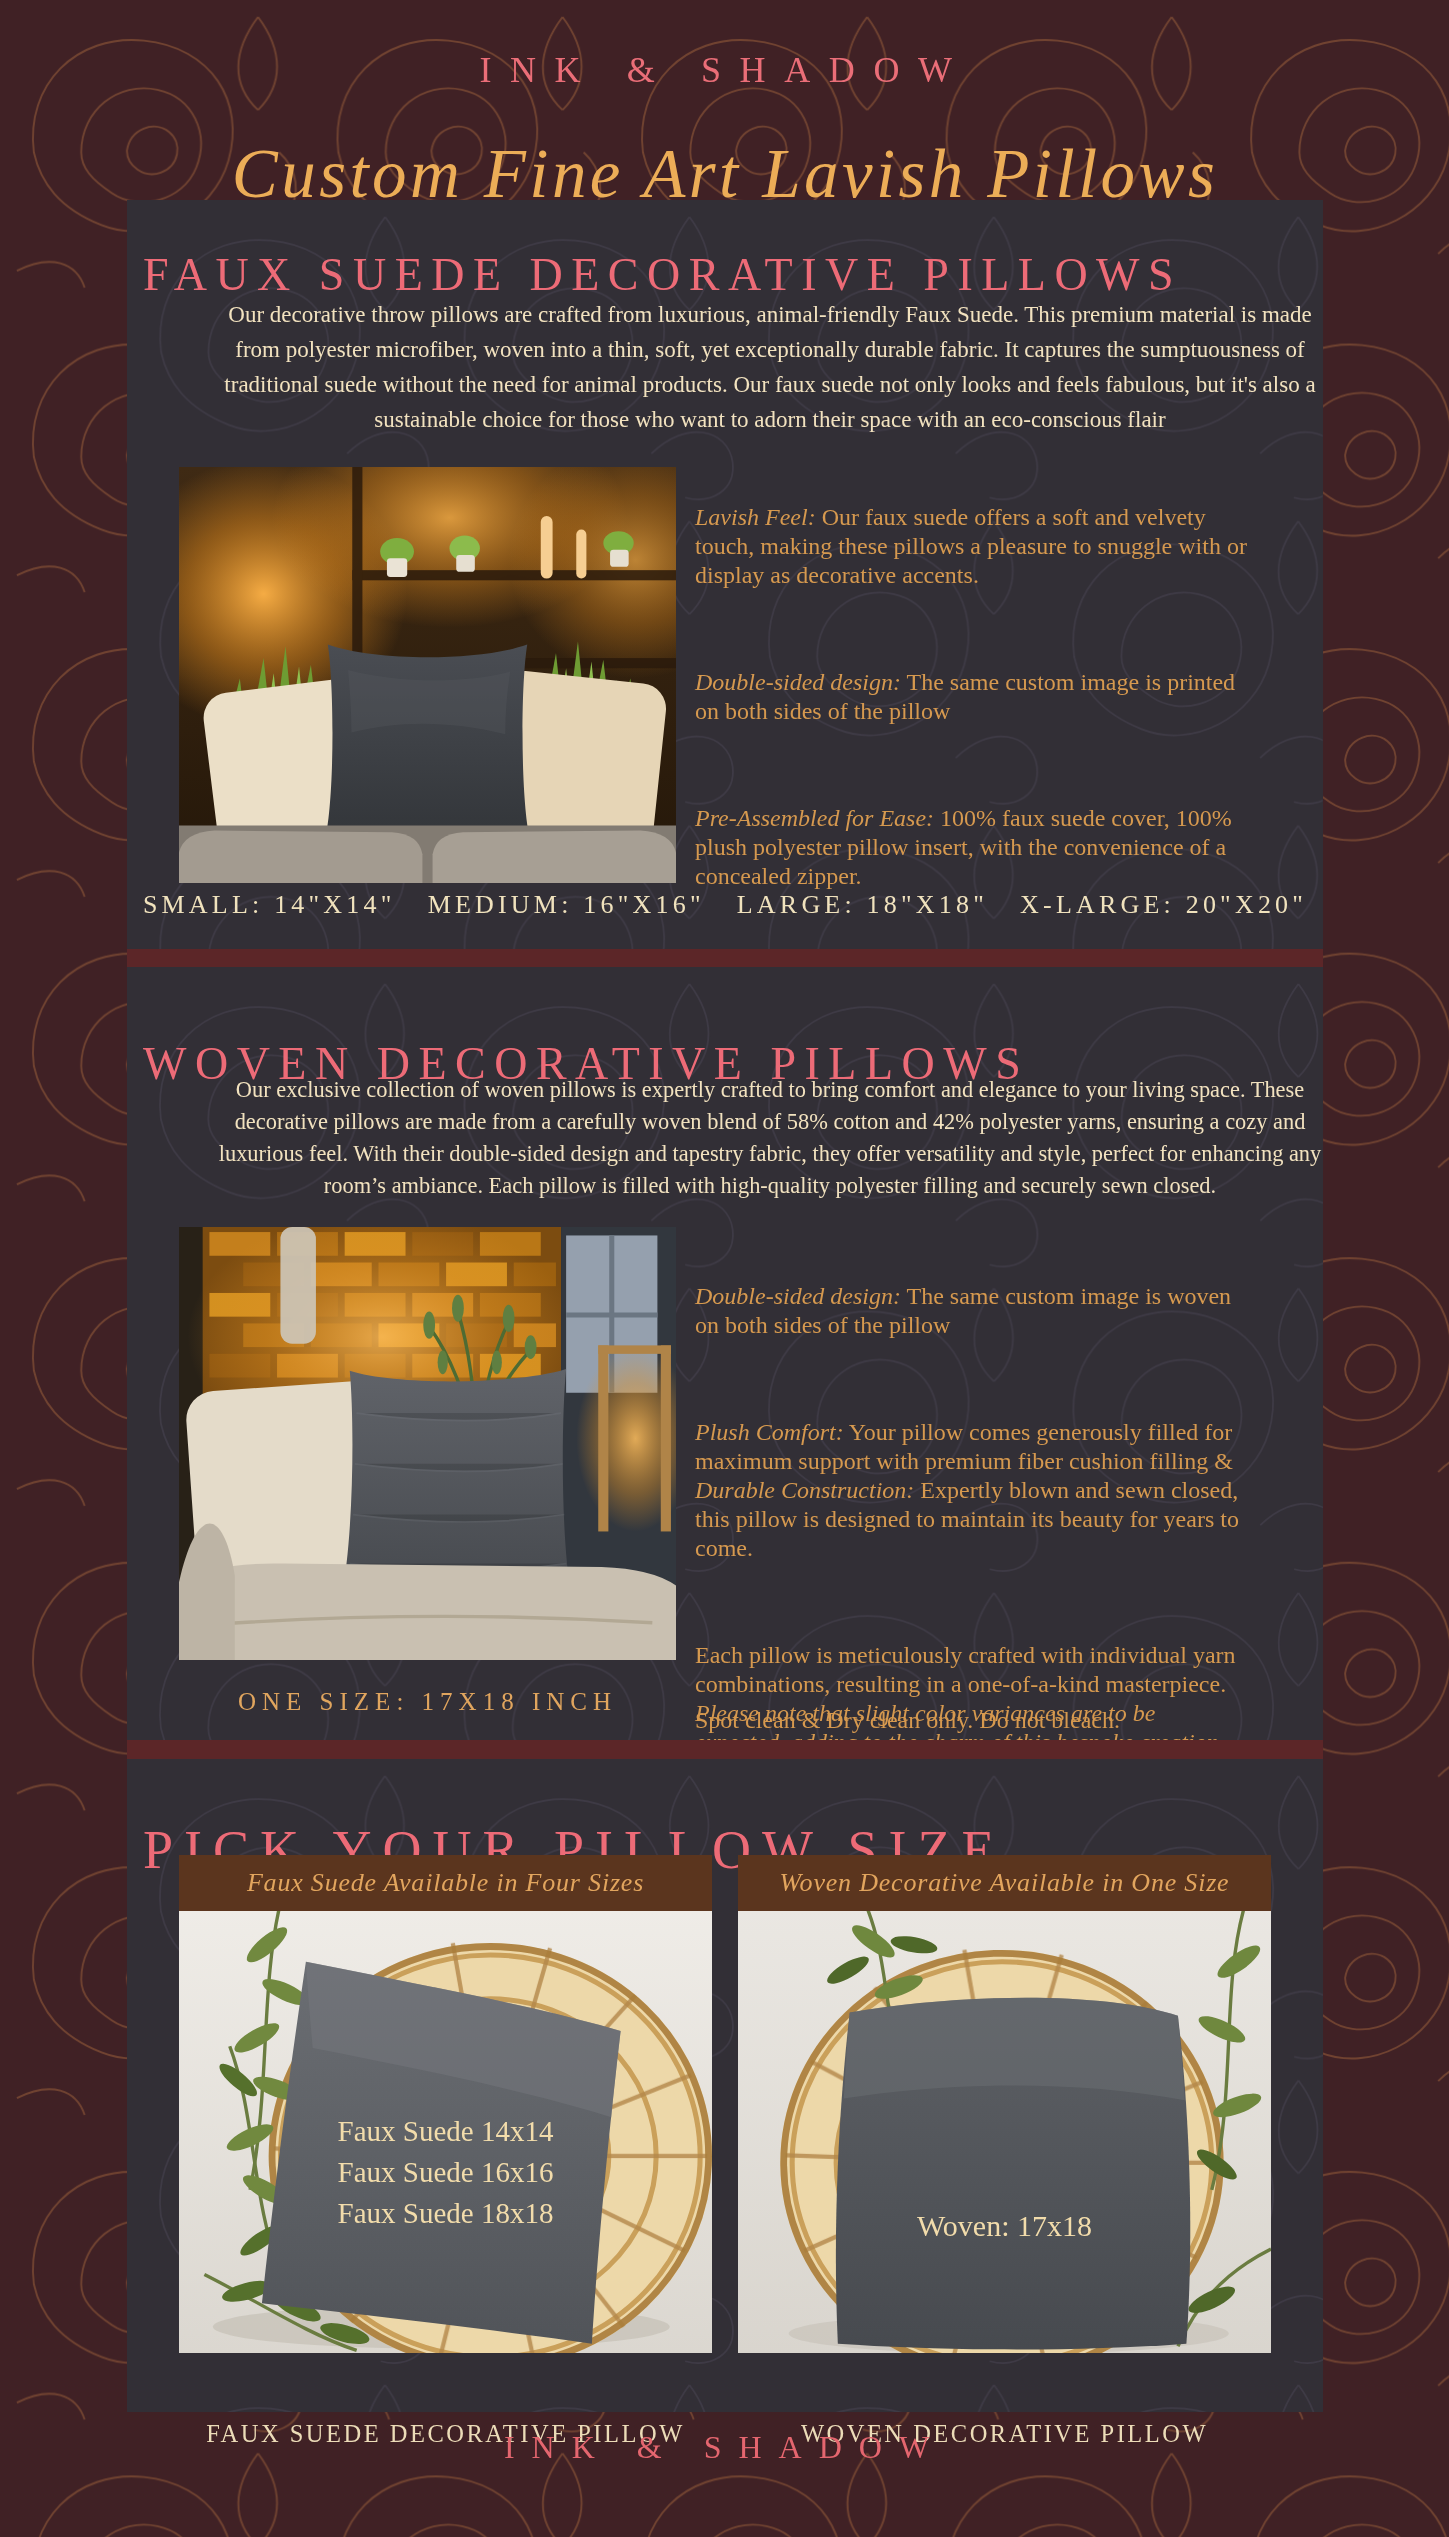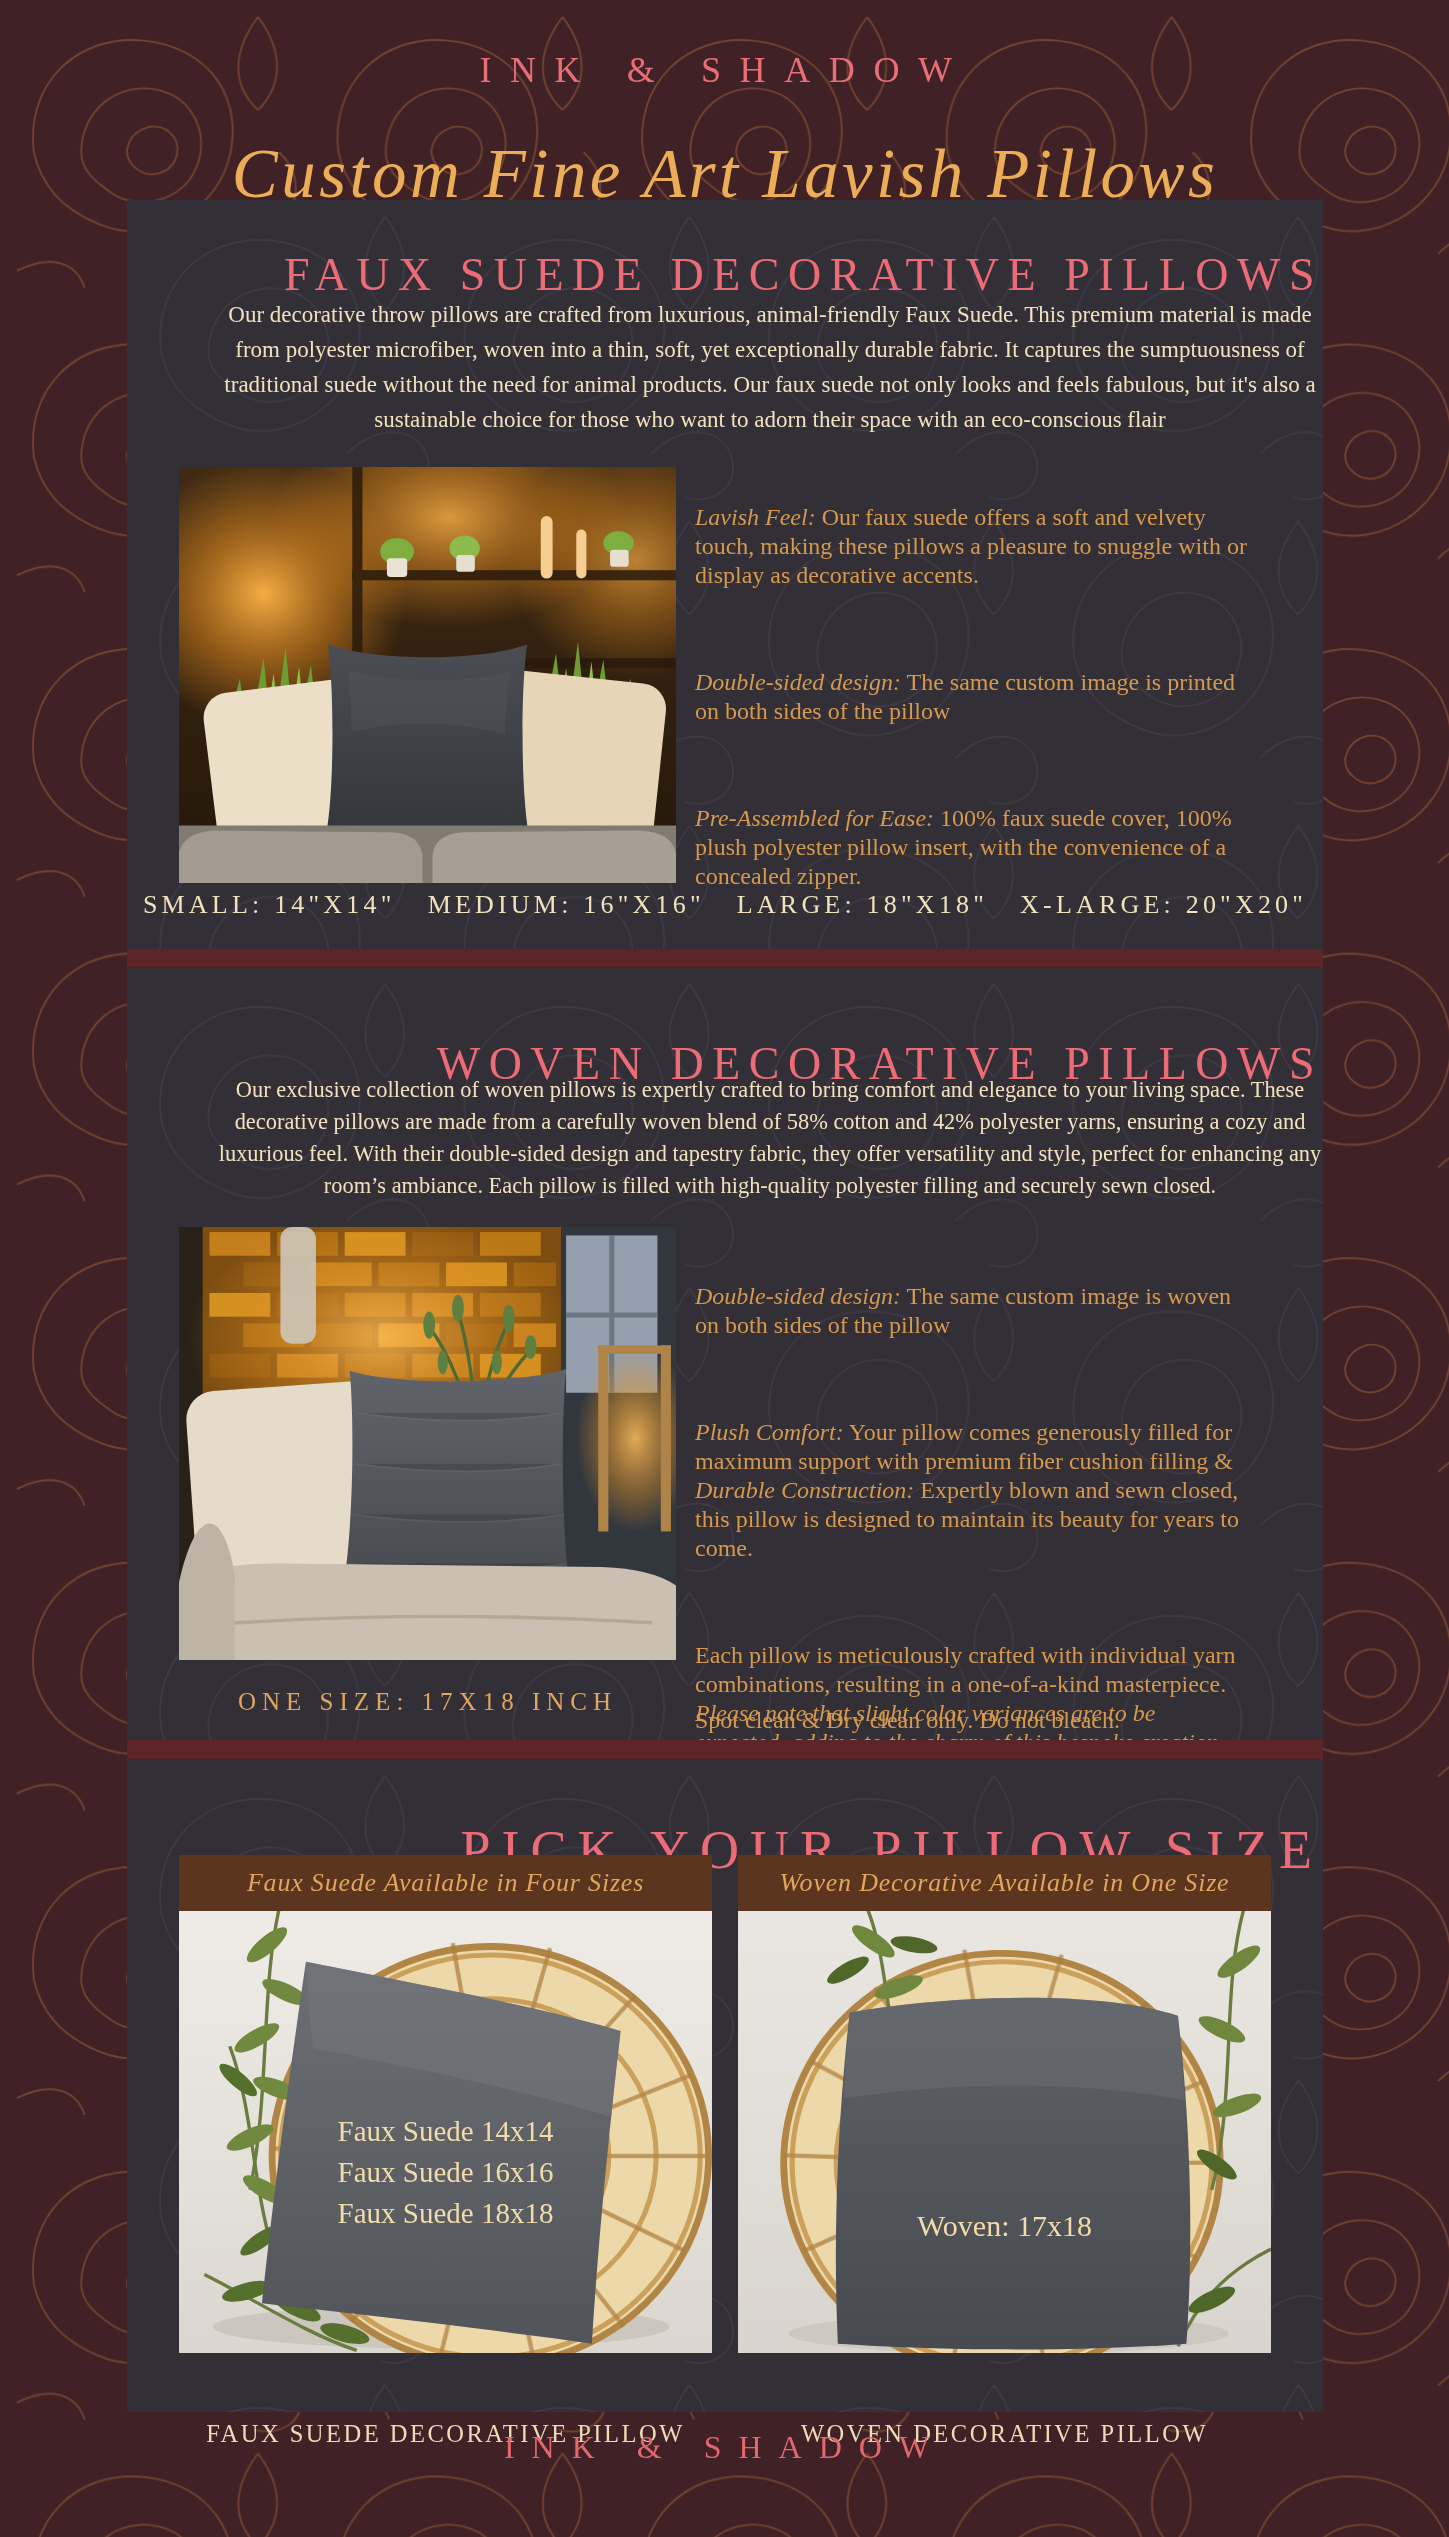--- a/index.html
+++ b/index.html
@@ -21,22 +21,22 @@
   
   .panel{position:absolute;left:127px;width:1196px;background:#322F36;z-index:1}
   #panel1{top:200px;height:749px}
   #panel2{top:967px;height:997px}
   #panel3{top:1759px;height:653px}
   .band{position:absolute;left:127px;width:1196px;background:#5C2628;z-index:1}
   #band1{top:949px;height:18px}
   #band2{top:1740px;height:19.5px}
   .pfl{position:absolute;left:0;top:0;opacity:.85}
   .sec-title{
-    position:absolute;left:0;width:100%;text-align:right;
-    color:#ED6B77;font-weight:400;letter-spacing:8.5px;white-space:nowrap;
+    position:absolute;left:0;width:100%;text-align:left;
+    color:#ED6B77;font-weight:400;letter-spacing:8.5px;white-space:nowrap;padding-left:16px;
   }
   #panel1 .sec-title{top:10px;font-size:46px}
   #panel2 .sec-title{top:32px;font-size:46px}
   #panel3 .sec-title{top:15px;font-size:54px;letter-spacing:11px}
   .intro{
     position:absolute;left:44px;width:1108px;text-align:center;
     color:#F2E2BF;font-size:23px;line-height:35px;margin-left:45px;
   }
   #panel1 .intro{top:74px}
   #panel2 .intro{top:85px;font-size:22.4px;line-height:32px}

